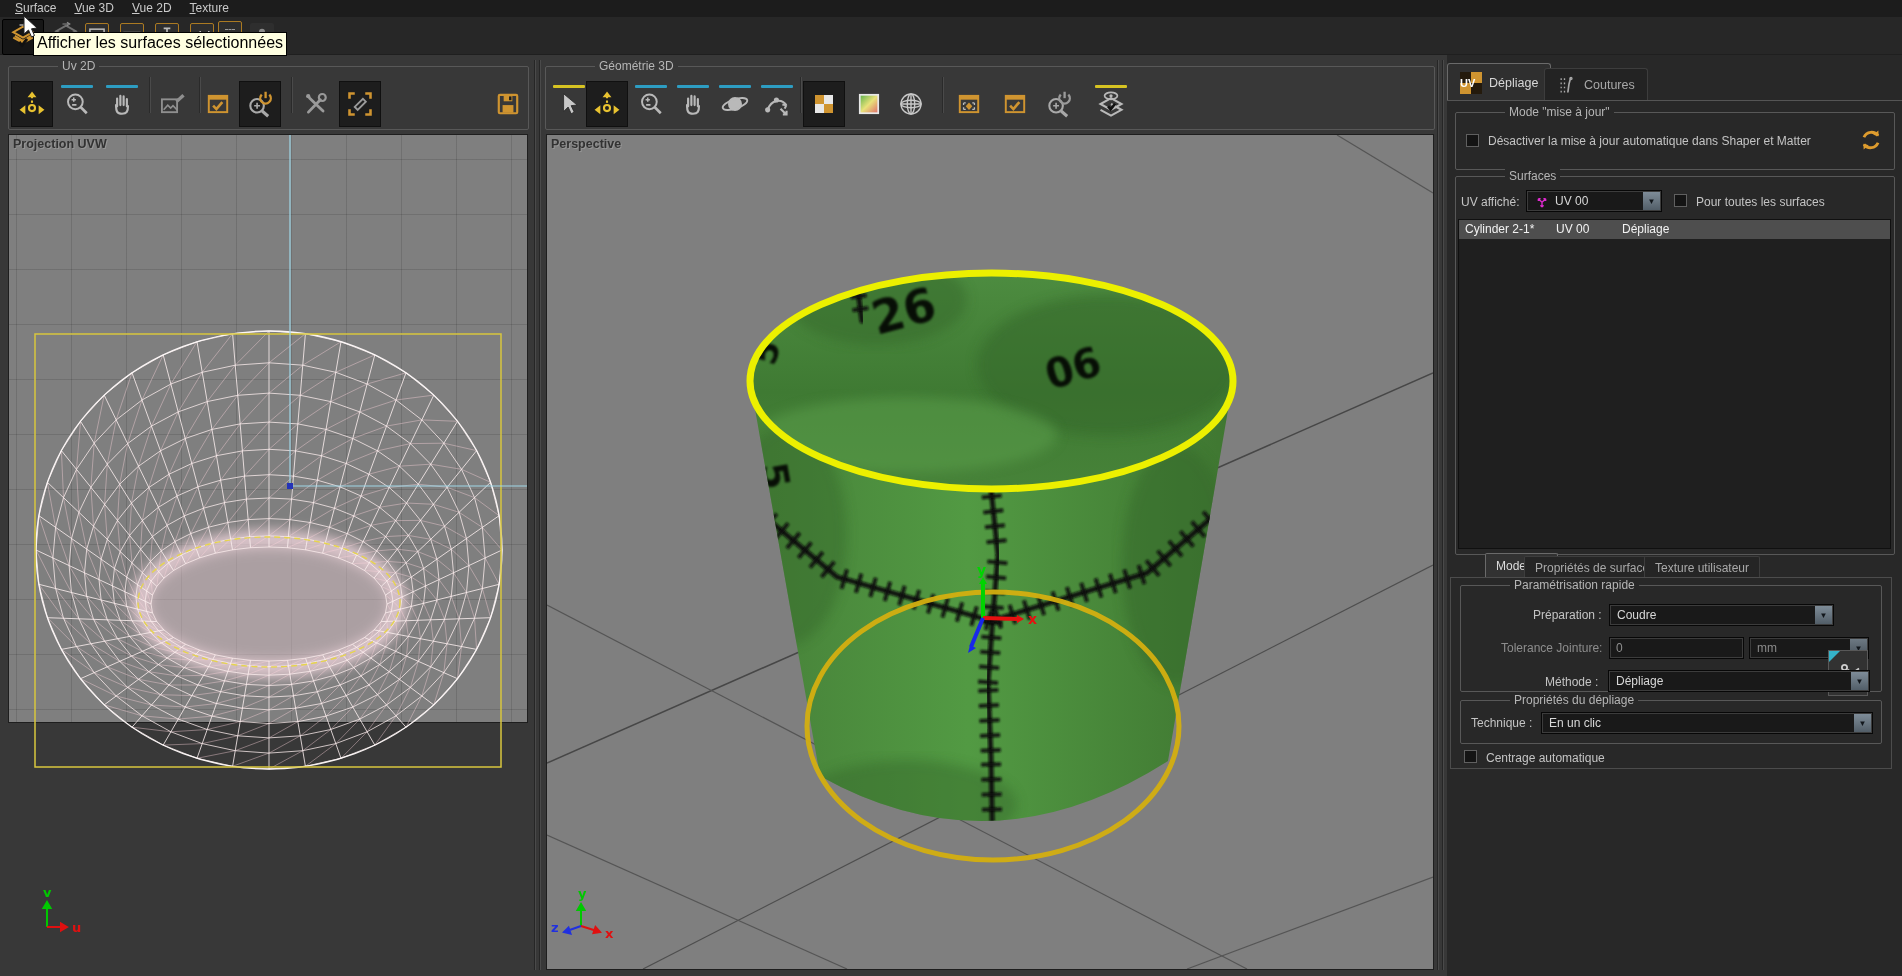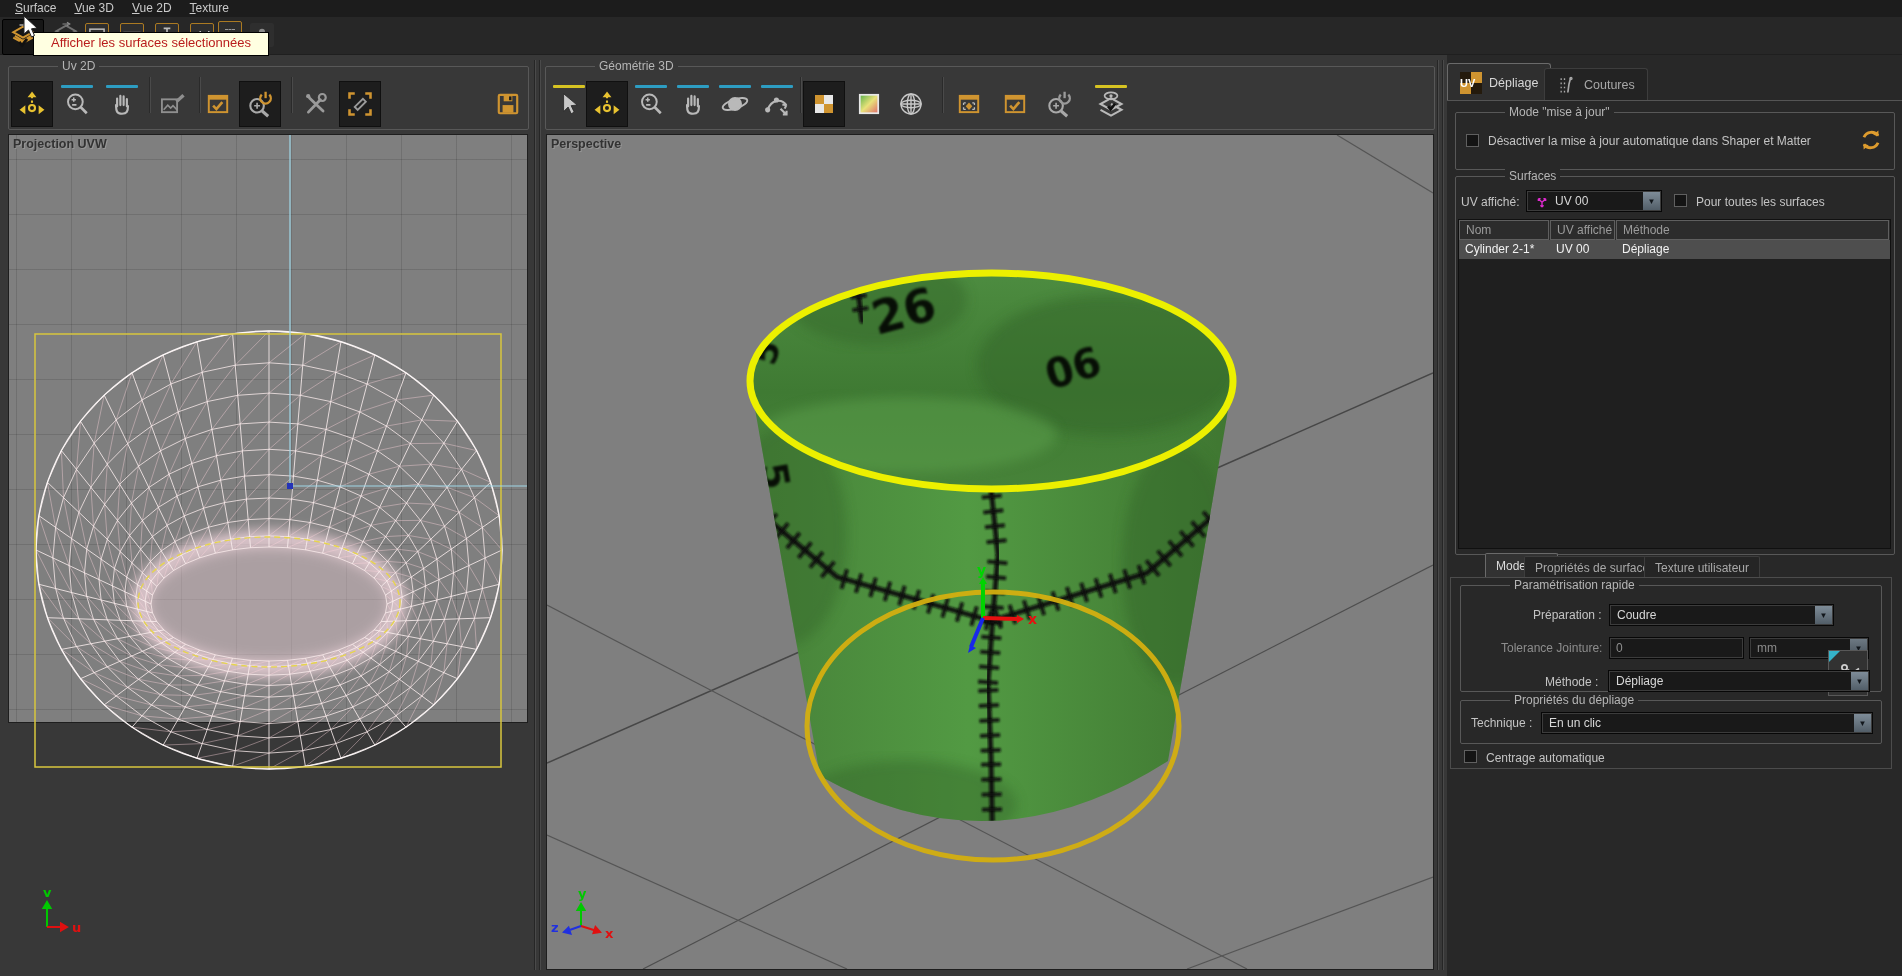--- a/index.html
+++ b/index.html
@@ -8,21 +8,21 @@
   
   .menubar{position:absolute;left:0;top:0;width:100%;height:17px;background:#1c1c1c;display:flex;align-items:flex-start;padding-left:6px;box-sizing:border-box;}
   .menu-item{display:inline-block;padding:0 9px;font-size:12px;color:#cacaca;line-height:17px;}
   .menu-item::first-letter{text-decoration:underline;}
   .toolbar-top{position:absolute;left:0;top:17px;width:100%;height:38px;background:#272727;border-bottom:1px solid #1f1f1f;box-sizing:border-box;}
   .bbtn{position:absolute;top:2px;width:40px;height:34px;display:flex;align-items:center;justify-content:center;border-radius:2px;}
   .bbtn.hover{background:#161616;border:1px solid #000;}
   .sicon{position:absolute;top:6px;width:24px;height:24px;border:1px solid #ab7a22;border-radius:2px;background:#2e2e2e;display:flex;align-items:center;justify-content:center;box-sizing:border-box;}
   .sicon.noborder{border-color:transparent;}
   .badge-txt{font-size:9px;font-weight:bold;color:#d8d8d8;line-height:9px;text-align:center;}
-  .tooltip{position:absolute;left:33px;top:32px;height:22px;background:#ffffe1;border:1px solid #000;color:#b91c1c;font-size:13px;line-height:20px;padding:0 17px;white-space:nowrap;z-index:60;}
+  .tooltip{position:absolute;left:33px;top:32px;height:22px;background:#ffffe1;border:1px solid #000;color:#000000;font-size:16px;line-height:20px;padding:0 3px;white-space:nowrap;z-index:60;}
   
   .gbox{position:absolute;border:1px solid #585858;border-radius:2px;--panelbg:#383838;}
   .glabel{position:absolute;top:-8px;left:8px;padding:0 4px;font-size:12px;color:#b5b5b5;background:var(--panelbg);white-space:nowrap;line-height:14px;margin-left:41px;}
   
   .ticon{position:absolute;top:14px;width:42px;height:46px;display:flex;align-items:center;justify-content:center;}
   .ticon.dark{background:#1d1d1d;border:1px solid #101010;box-sizing:border-box;}
   .tbar{position:absolute;top:4px;left:5px;right:5px;height:3px;border-radius:1px;}
   .tbar.cyan{background:#2d9dc2;}
   .tbar.yellow{background:#d6c322;}
   .tsep{position:absolute;top:18px;width:1px;height:36px;background:#2a2a2a;border-right:1px solid #4a4a4a;}
@@ -567,25 +567,20 @@
       <svg class="ic" width="16" height="16" style="color:#e02ad0;margin-right:5px">
           <use href="#i-uvmag"></use>
         </svg>
       <span>UV 00</span>
       <span class="arrow">▼</span>
     </div>
     <span class="cb" style="left:218px;top:17px"></span>
     <span class="lbl" style="left:240px;top:18px">Pour toutes les surfaces</span>
 
     <div class="tbl" style="left:2px;top:42px;width:433px;height:330px">
-      <div class="tbl-head">
-        <div class="hc" style="width:90px">Nom</div>
-        <div class="hc" style="width:65px">UV affiché</div>
-        <div class="hc" style="flex:1">Méthode</div>
-      </div>
       <div class="tbl-row">
         <div class="rc" style="width:91px">Cylinder 2-1*</div>
         <div class="rc" style="width:66px">UV 00</div>
         <div class="rc" style="flex:1">Dépliage</div>
       </div>
     </div>
   </div>
 
   <div class="mtab active" style="left:9px;top:498px;height:25px">
     <span>Mode clic</span>

